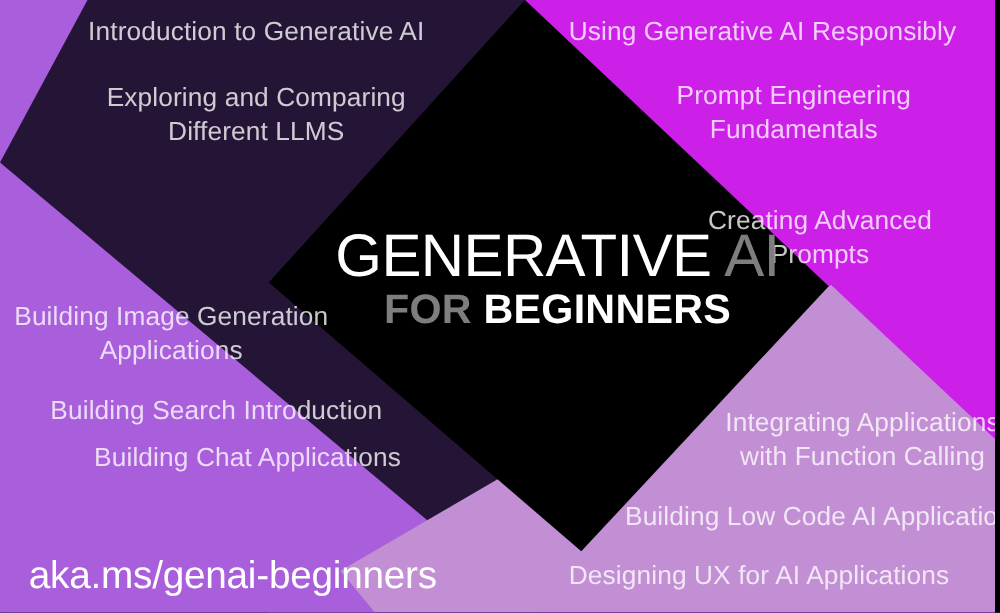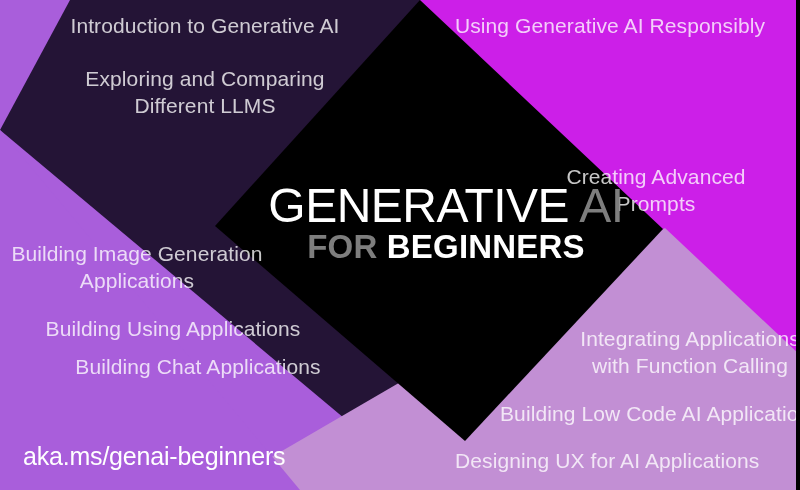--- a/index.html
+++ b/index.html
@@ -72,21 +72,21 @@
   }
   .tw { color: #FFFFFF; }
   .tg { color: #7E7E7E; }
 
   
   #url-text {
     position: absolute;
     left: 23px;
     top: 442px;
     color: #FFFFFF;
-    font-size: 25px;
+    font-size: 31px;
     font-weight: 400;
     letter-spacing: -0.2px;
     white-space: pre;
   }
 </style>
 </head>
 <body>
 
 <div id="poster">
 
@@ -98,25 +98,27 @@
     <polygon points="420,0 800,0 800,490 430,490" fill="#CC1FE8"></polygon>
     <polygon points="665,228 800,355 800,490 215,490" fill="#C28FD4"></polygon>
     <polygon points="0,130 0,490 300,490" fill="#A95EDB"></polygon>
     <polygon points="420,0 663,229 465,441 215,226" fill="#000000"></polygon>
   </svg>
 
   <div class="topic center" id="t-intro">Introduction to Generative AI</div>
   <div class="topic center" id="t-exploring">Exploring and Comparing
 Different LLMS</div>
   <div class="topic center" id="t-responsibly">Using Generative AI Responsibly</div>
+  <div class="topic center" id="t-prompteng">Prompt Engineering
+Fundamentals</div>
   <div class="topic center" id="t-creating">Creating Advanced
 Prompts</div>
   <div class="topic center" id="t-imagegen">Building Image Generation
 Applications</div>
-  <div class="topic center" id="t-search">Building Using Applications</div>
+  <div class="topic center" id="t-search">Building Search Introduction</div>
   <div class="topic center" id="t-chat">Building Chat Applications</div>
   <div class="topic center" id="t-integrating">Integrating Applications
 with Function Calling</div>
   <div class="topic left" id="t-lowcode">Building Low Code AI Applications</div>
   <div class="topic left" id="t-ux">Designing UX for AI Applications</div>
 
   <div id="title-block">
     <div id="title-main"><span class="tw">GENERATIVE </span><span class="tg">AI</span></div>
     <div id="title-sub"><span class="tg">FOR </span><span class="tw">BEGINNERS</span></div>
   </div>

